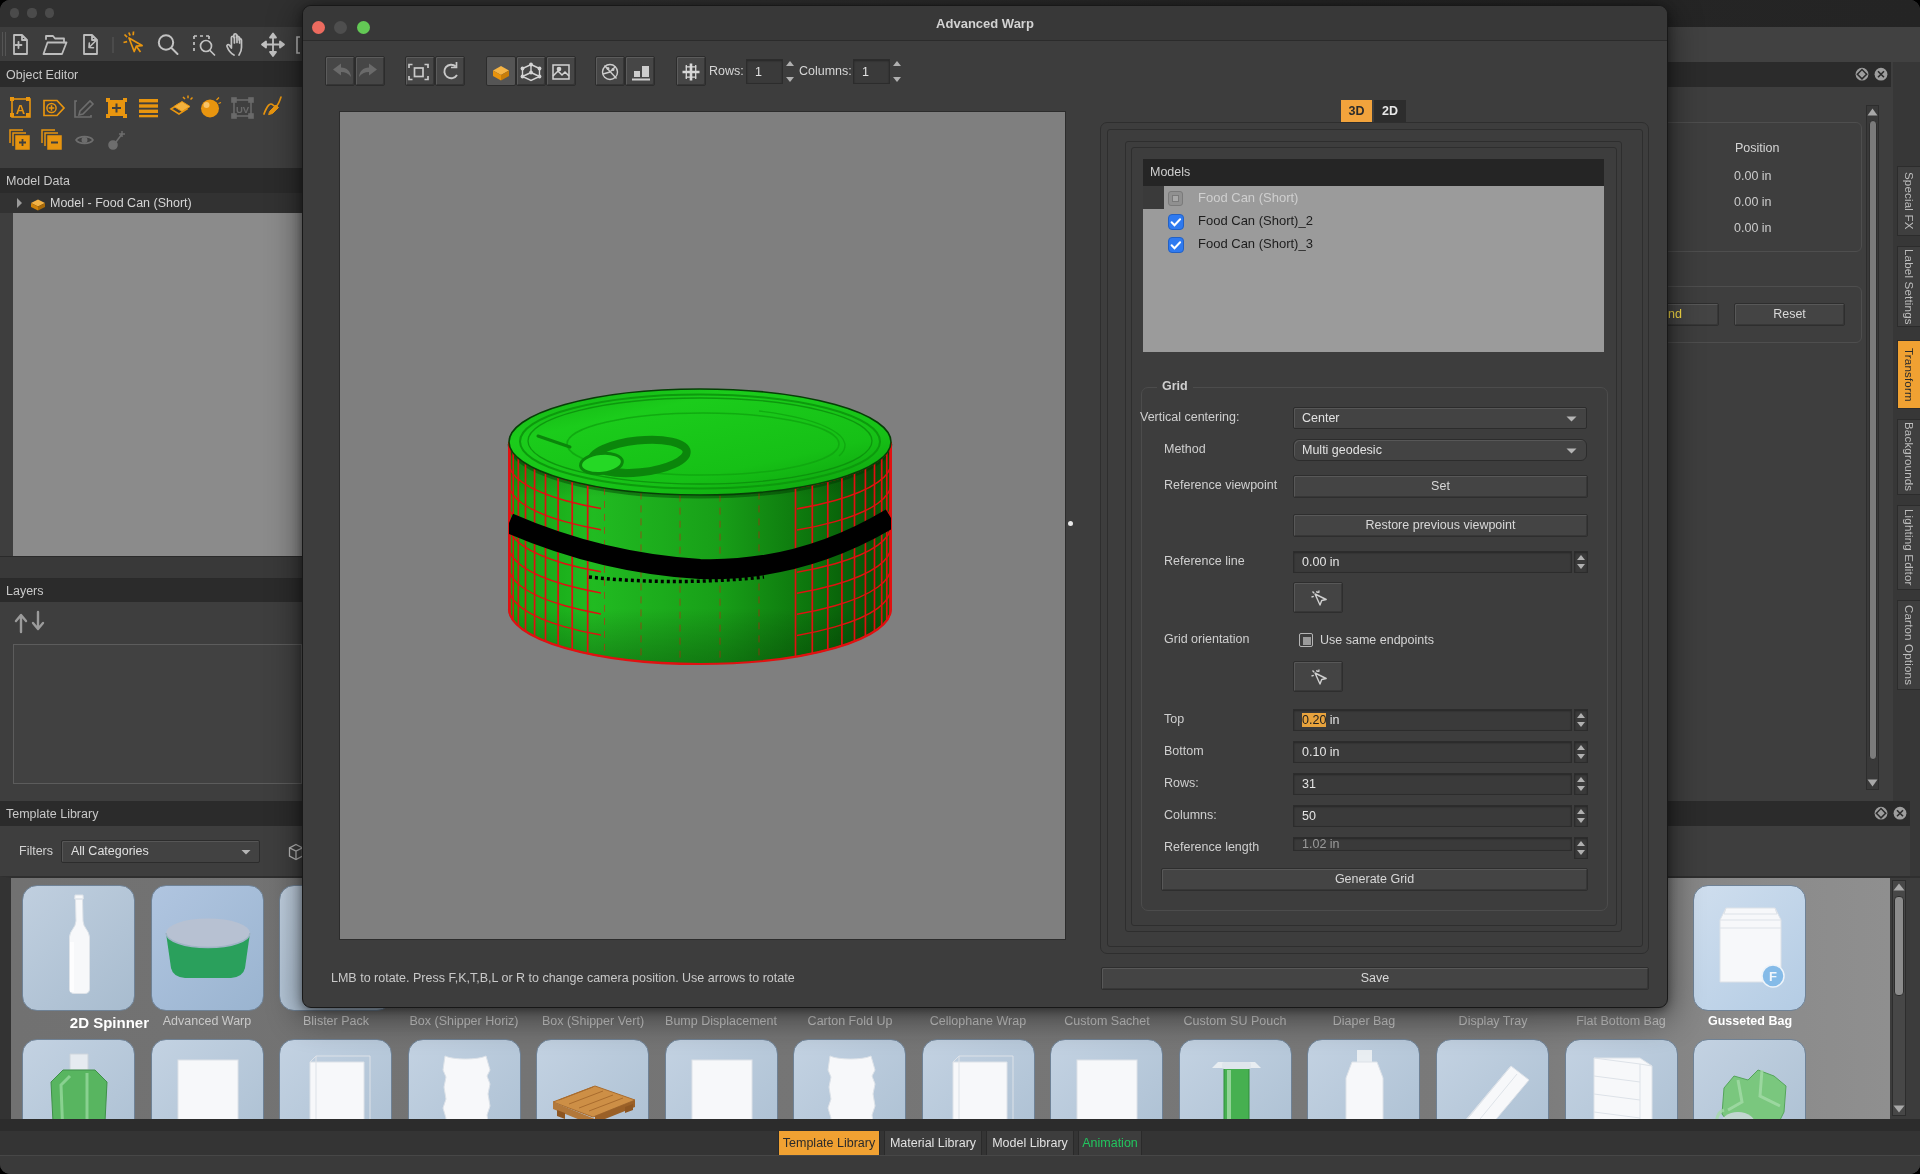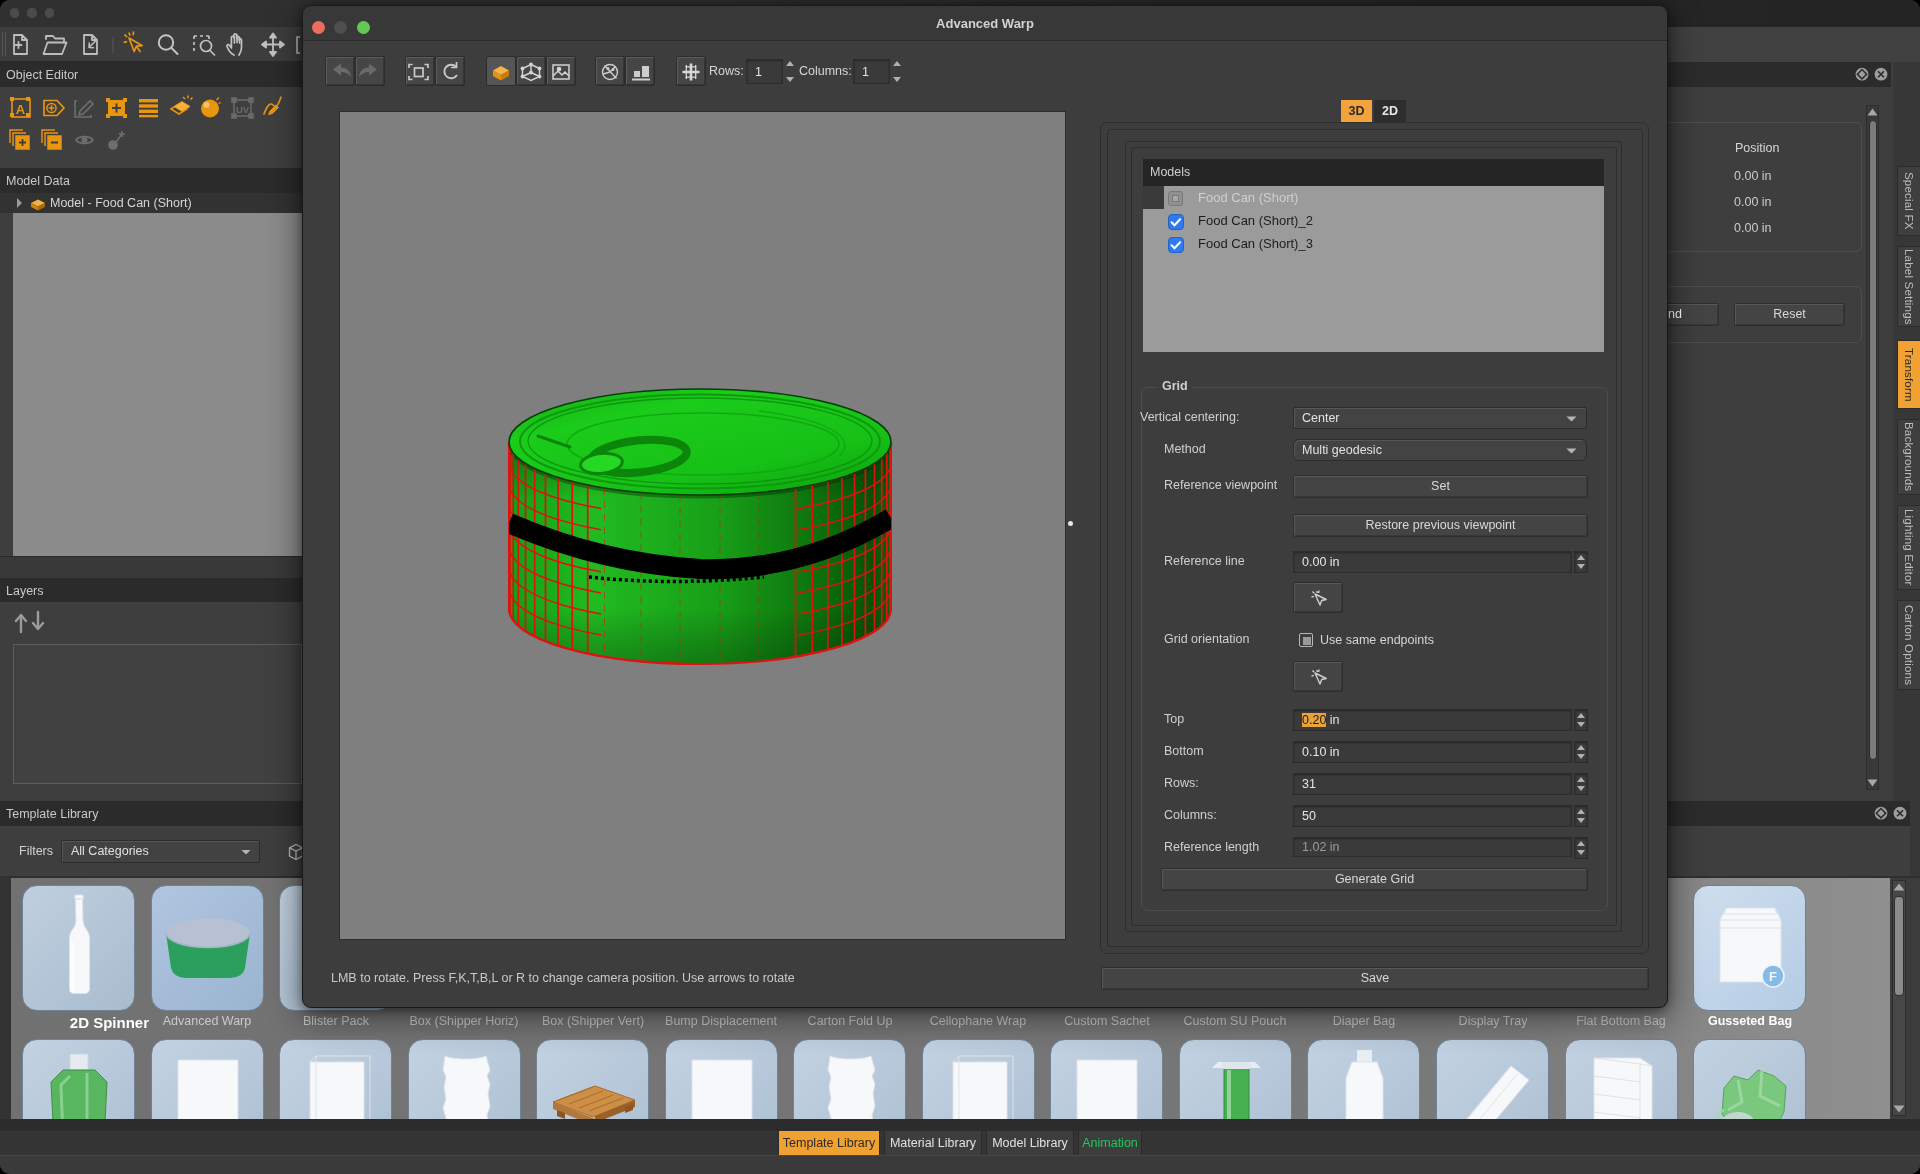--- a/index.html
+++ b/index.html
@@ -178,21 +178,21 @@
       </g>
     </svg>
 <div class="abs" style="left:1300px;top:87px;width:591px;height:708px;background:#3e3e3e;"></div>
 <div class="abs" style="left:1450px;top:122px;width:412px;height:130px;border:1px solid #4e4e4e;border-radius:6px;"></div>
 <div class="abs" style="left:1450px;top:286px;width:412px;height:57px;border:1px solid #4e4e4e;border-radius:6px;"></div>
 <div class="lbl" style="left:1735px;top:141px;color:#d5d5d5;">Position</div>
 <div class="lbl" style="left:1734px;top:169px;">0.00 in</div>
 <div class="lbl" style="left:1734px;top:195px;">0.00 in</div>
 <div class="lbl" style="left:1734px;top:221px;">0.00 in</div>
 <div class="btn" style="left:1560px;top:303px;width:159px;height:23px;"></div>
-<div class="lbl" style="left:1668px;top:307px;color:#ffffff;">nd</div>
+<div class="lbl" style="left:1668px;top:307px;color:#fde047;">nd</div>
 <div class="btn" style="left:1734px;top:303px;width:111px;height:23px;line-height:21px;">Reset</div>
 <div class="abs" style="left:1866px;top:105px;width:13px;height:685px;background:#393939;border:1px solid #2d2d2d;"></div>
 <div class="abs" style="left:1868.5px;top:120px;width:8px;height:640px;background:#7b7b7b;border-radius:4px;border:1px solid #2d2d2d;"></div>
 <svg style="left:1866px;top:107px;width:13px;height:10px;" viewBox="0 0 13 10">
       <path d="M6.5 1.5 l5 7 h-10 z" fill="#a8a8a8"></path>
     </svg>
 <svg style="left:1866px;top:778px;width:13px;height:10px;" viewBox="0 0 13 10">
       <path d="M6.5 8.5 l5 -7 h-10 z" fill="#a8a8a8"></path>
     </svg>
 <div class="abs" style="left:1893px;top:62px;width:27px;height:1112px;background:#373737;"></div>
@@ -658,21 +658,21 @@
       </div>
 <div class="lbl" style="left:861px;top:802px;color:#cfcfcf;">Columns:</div>
 <div class="spin" style="left:990px;top:799px;width:279px;height:22px;">
         <span class="val" style="color:#e5e5e5;">50</span>
       </div>
 <div class="spin" style="left:1271px;top:799px;width:14px;height:22px;">
         <span class="ua"></span>
         <span class="da"></span>
       </div>
 <div class="lbl" style="left:861px;top:834px;color:#cfcfcf;">Reference length</div>
-<div class="spin" style="left:990px;top:831px;width:279px;height:20px;">
+<div class="spin" style="left:990px;top:831px;width:279px;height:14px;">
         <span class="val" style="color:#9b9b9b;">1.02 in</span>
       </div>
 <div class="spin" style="left:1271px;top:831px;width:14px;height:22px;">
         <span class="ua"></span>
         <span class="da"></span>
       </div>
 <div class="btn" style="left:858px;top:862px;width:427px;height:23px;line-height:21px;">Generate Grid</div>
 <div class="btn" style="left:798px;top:961px;width:548px;height:23px;line-height:21px;">Save</div>
 </div>
 </div>

